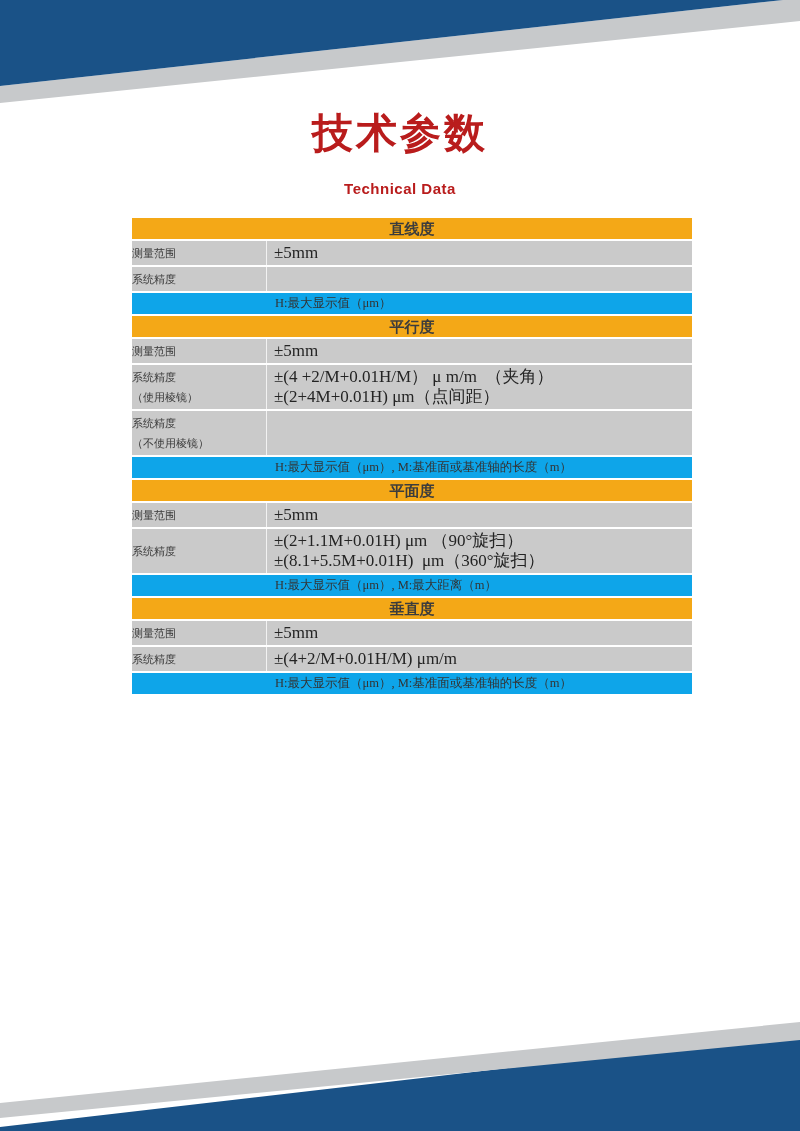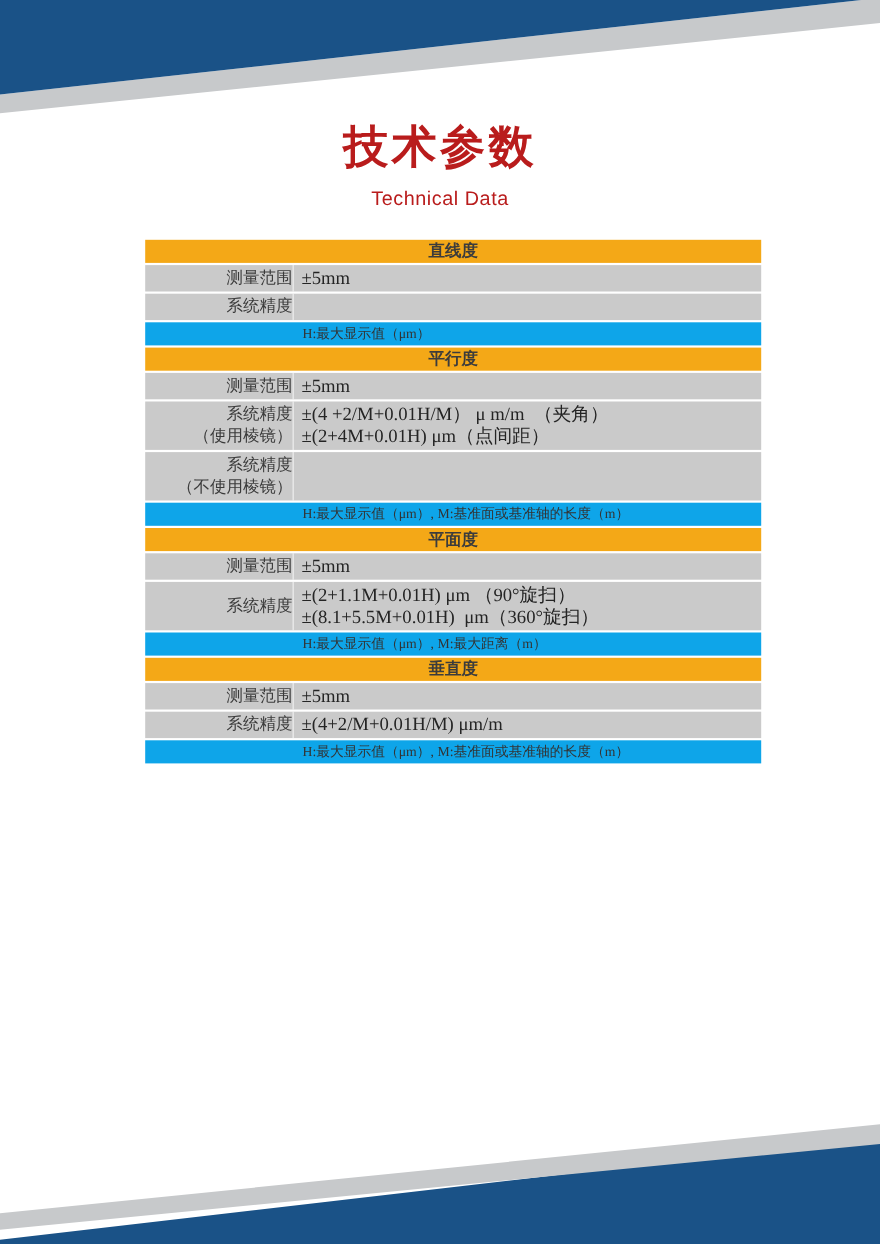--- a/index.html
+++ b/index.html
@@ -22,23 +22,23 @@
     color: #b91c1c;
     font-family: "Liberation Sans", sans-serif;
   }
   .title-block h1 {
     margin: 0;
     font-size: 41px;
     font-weight: bold;
     letter-spacing: 3px;
   }
   .title-block .subtitle {
-    margin-top: 9px;
-    font-size: 18px;
-    font-weight: normal;
+    margin-top: 19px;
+    font-size: 15px;
+    font-weight: bold;
     letter-spacing: 0.5px;
   }
 
   .spec-table {
     position: absolute;
     left: 132px; top: 218px;
     width: 560px;
     color: #333333;
   }
   .section-header {
@@ -56,22 +56,22 @@
     display: flex;
     align-items: center;
     background: #CACACA;
     min-height: 21px;
     margin-bottom: 2px;
   }
   .cell-label {
     flex: 0 0 135px;
     width: 135px;
     box-sizing: border-box;
-    text-align: right;
-    font-size: 15px;
+    text-align: left;
+    font-size: 11px;
     line-height: 20px;
     color: #3A3A3A;
     white-space: pre-line;
     padding: 2px 0;
     border-right: 1px solid rgba(255,255,255,0.75);
     align-self: stretch;
     display: flex;
     flex-direction: column;
     justify-content: center;
   }

